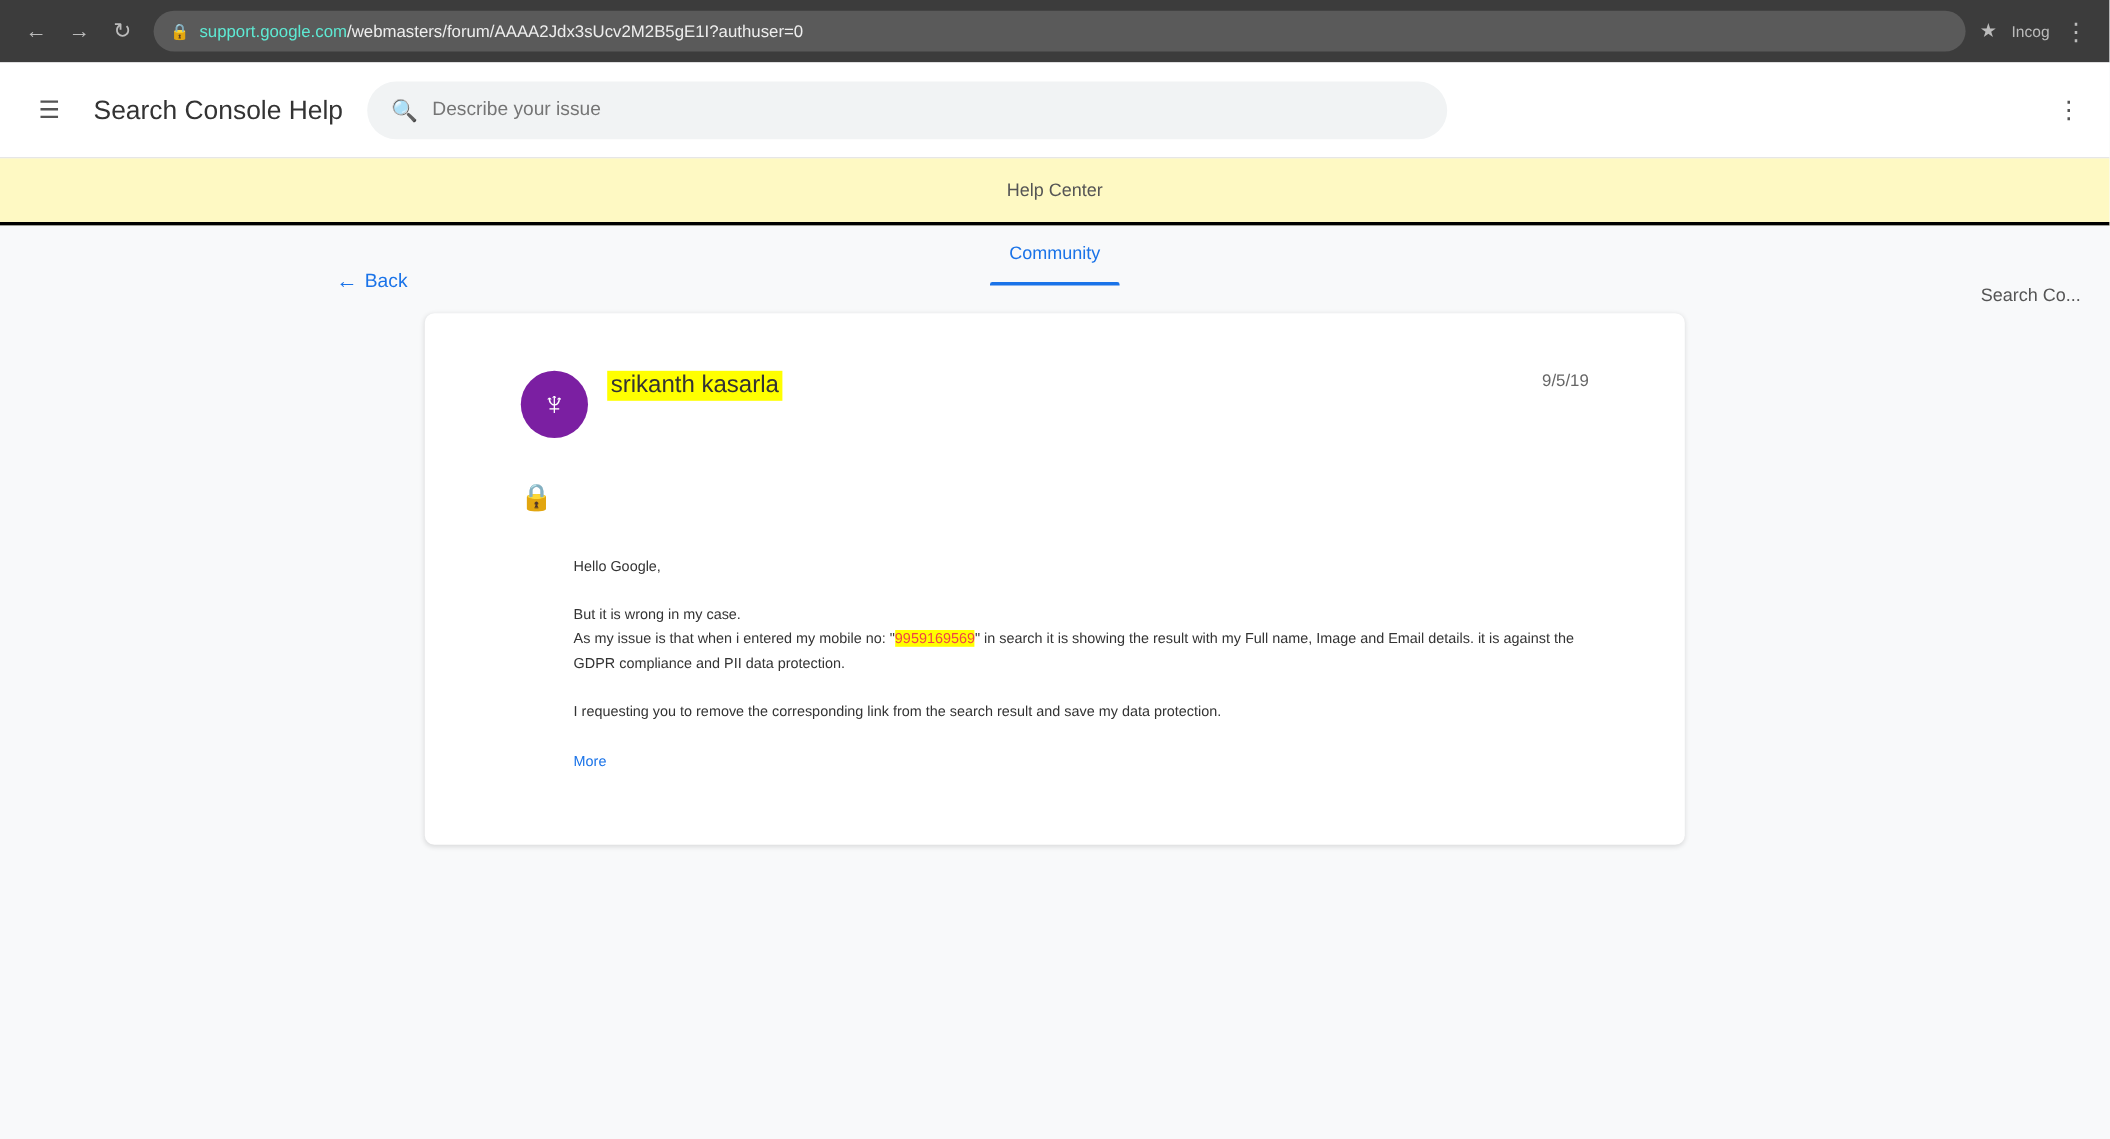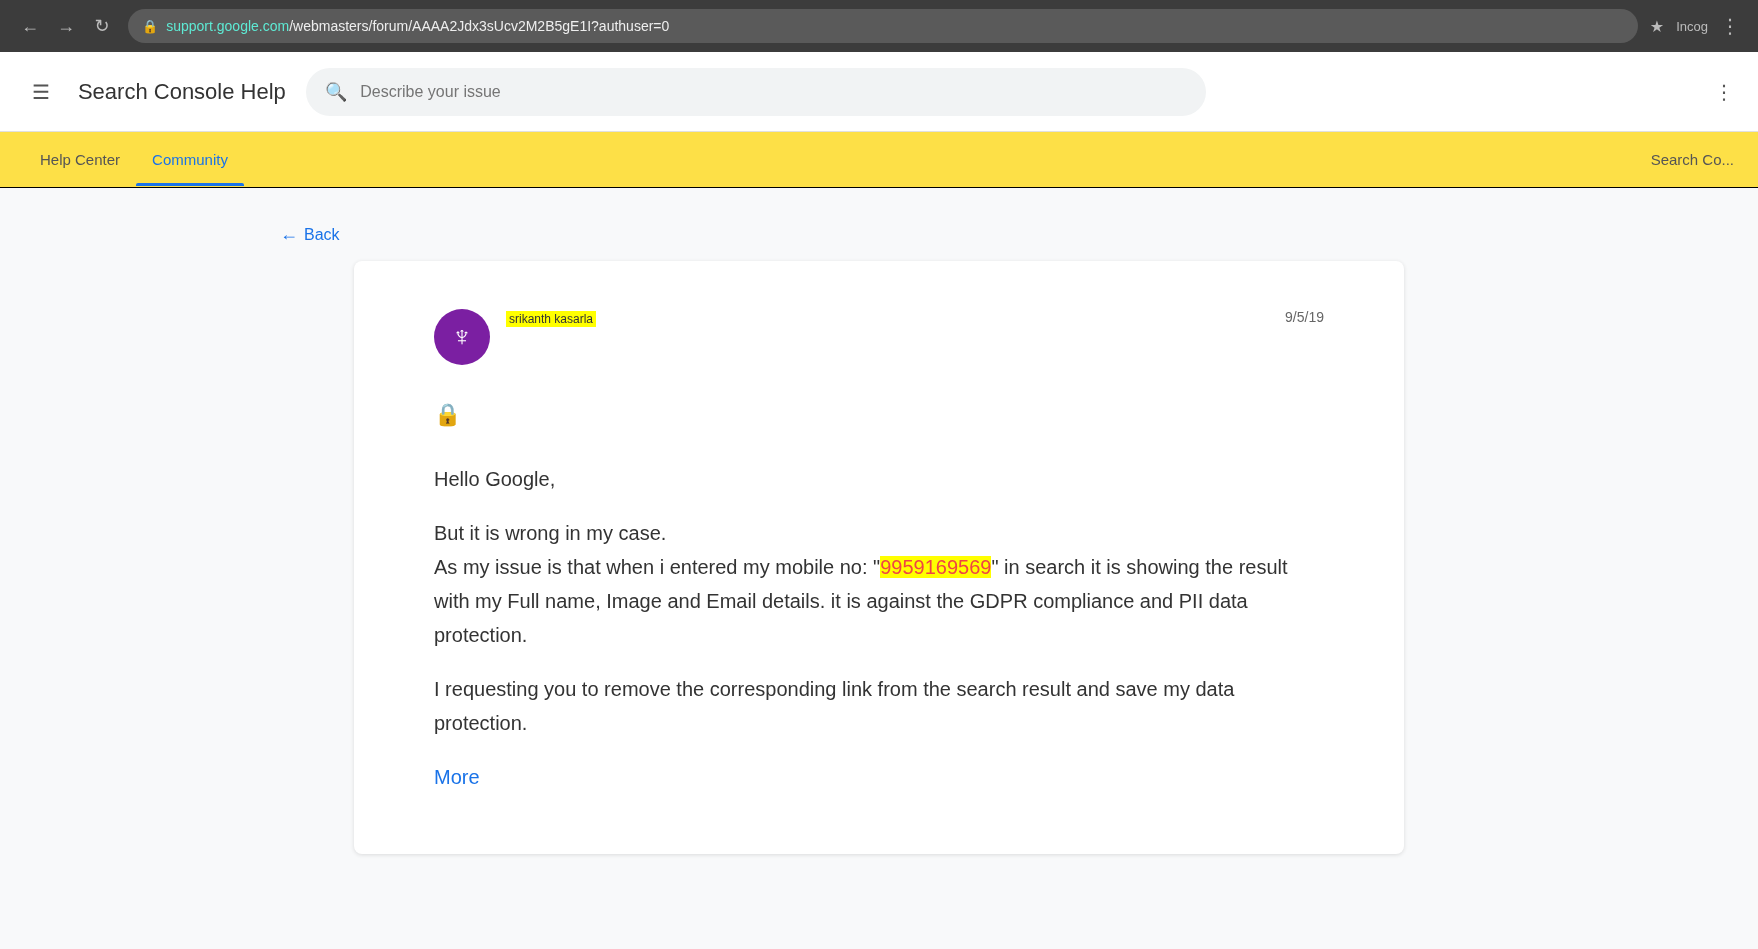--- a/index.html
+++ b/index.html
@@ -148,26 +148,27 @@
       gap: 8px;
     }
 
     .vertical-dots {
       color: #555;
       font-size: 20px;
     }
 
     
     .nav-tabs {
-      background: #fde047;
+      background: #fef9c3;
       display: flex;
       align-items: center;
       padding: 0 24px;
-      border-bottom: 1px solid #000000;
+      border-bottom: 3px solid #000000;
       height: 56px;
+      flex-direction: column;
     }
 
     .nav-tab {
       padding: 18px 16px;
       font-size: 15px;
       color: #555;
       cursor: pointer;
       position: relative;
       text-decoration: none;
     }
@@ -255,21 +256,21 @@
 
     .original-poster-label {
       color: #7b1fa2;
       font-size: 14px;
       font-weight: 500;
     }
 
     .poster-name {
       background: #ffff00;
       color: #333;
-      font-size: 12px;
+      font-size: 20px;
       padding: 1px 3px;
       display: inline-block;
     }
 
     .post-date {
       margin-left: auto;
       color: #666;
       font-size: 14px;
     }
 
@@ -283,23 +284,24 @@
       gap: 12px;
       line-height: 1.3;
     }
 
     .lock-icon-post {
       font-size: 22px;
       color: #666;
     }
 
     .post-body {
-      font-size: 20px;
+      font-size: 12px;
       color: #333;
       line-height: 1.7;
+      margin-left: 44px;
     }
 
     .post-body p {
       margin-bottom: 20px;
     }
 
     .phone-highlight {
       background: #ffff00;
       color: #ef4444;
     }

